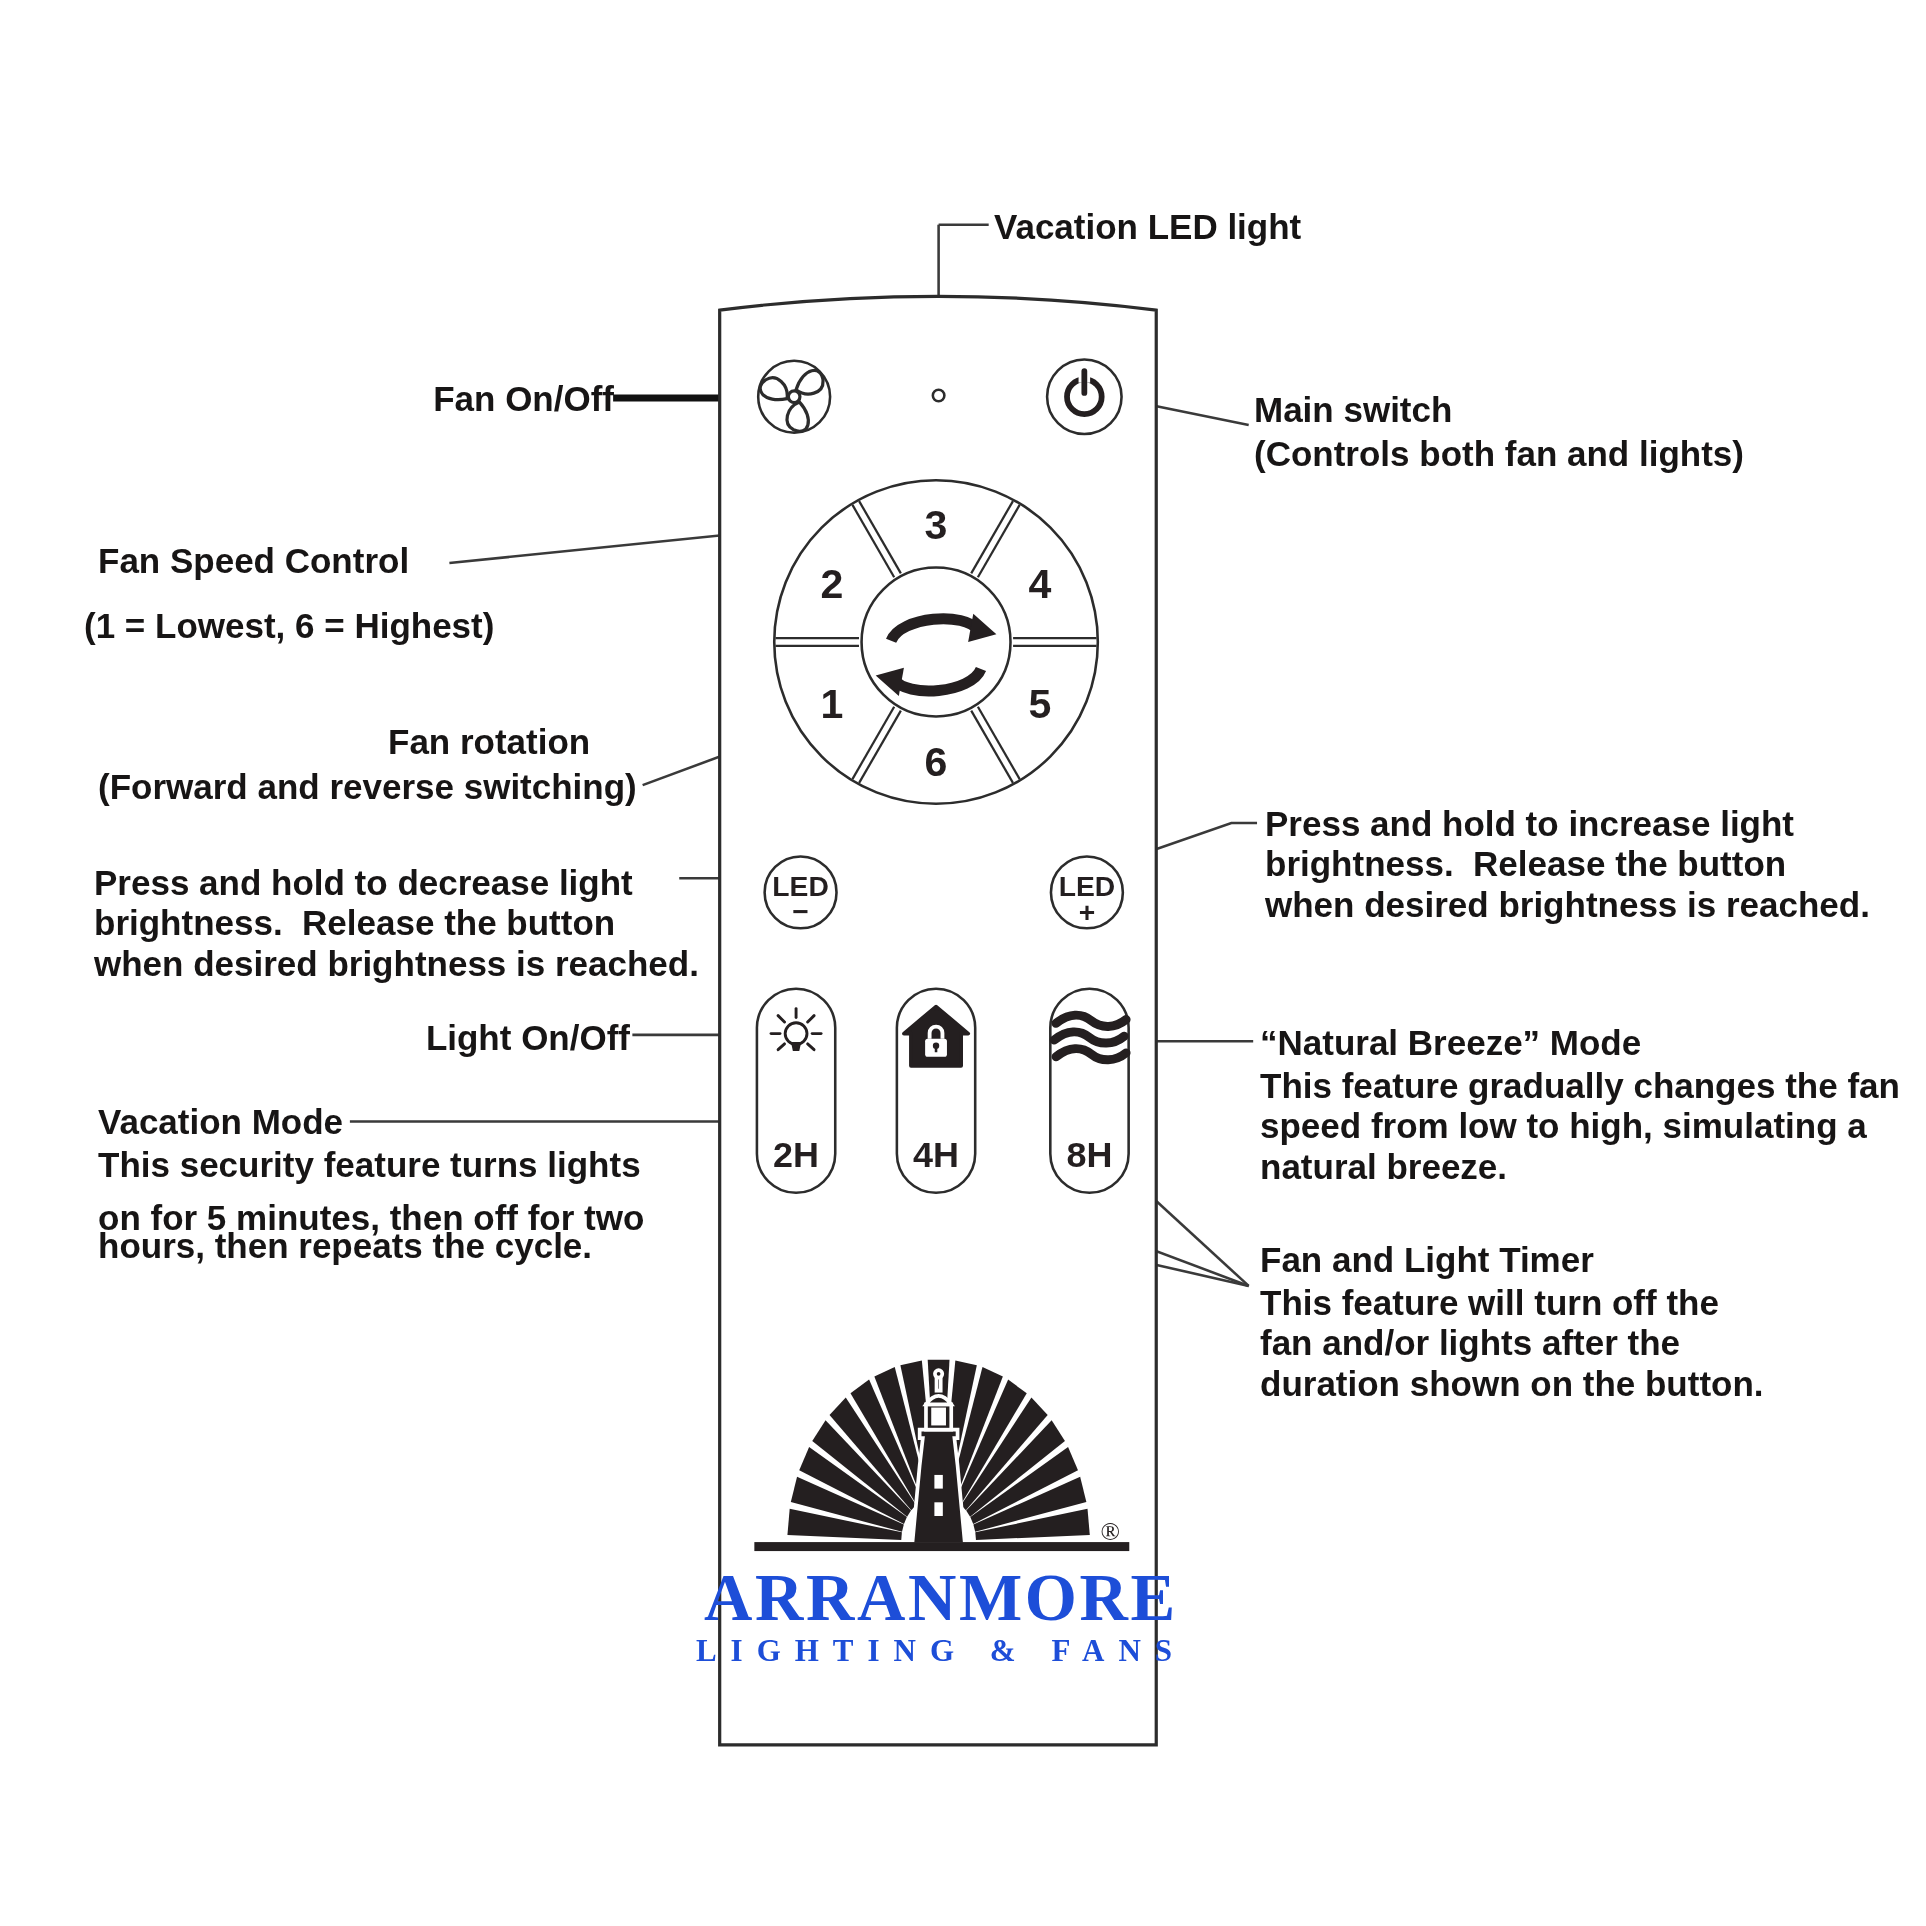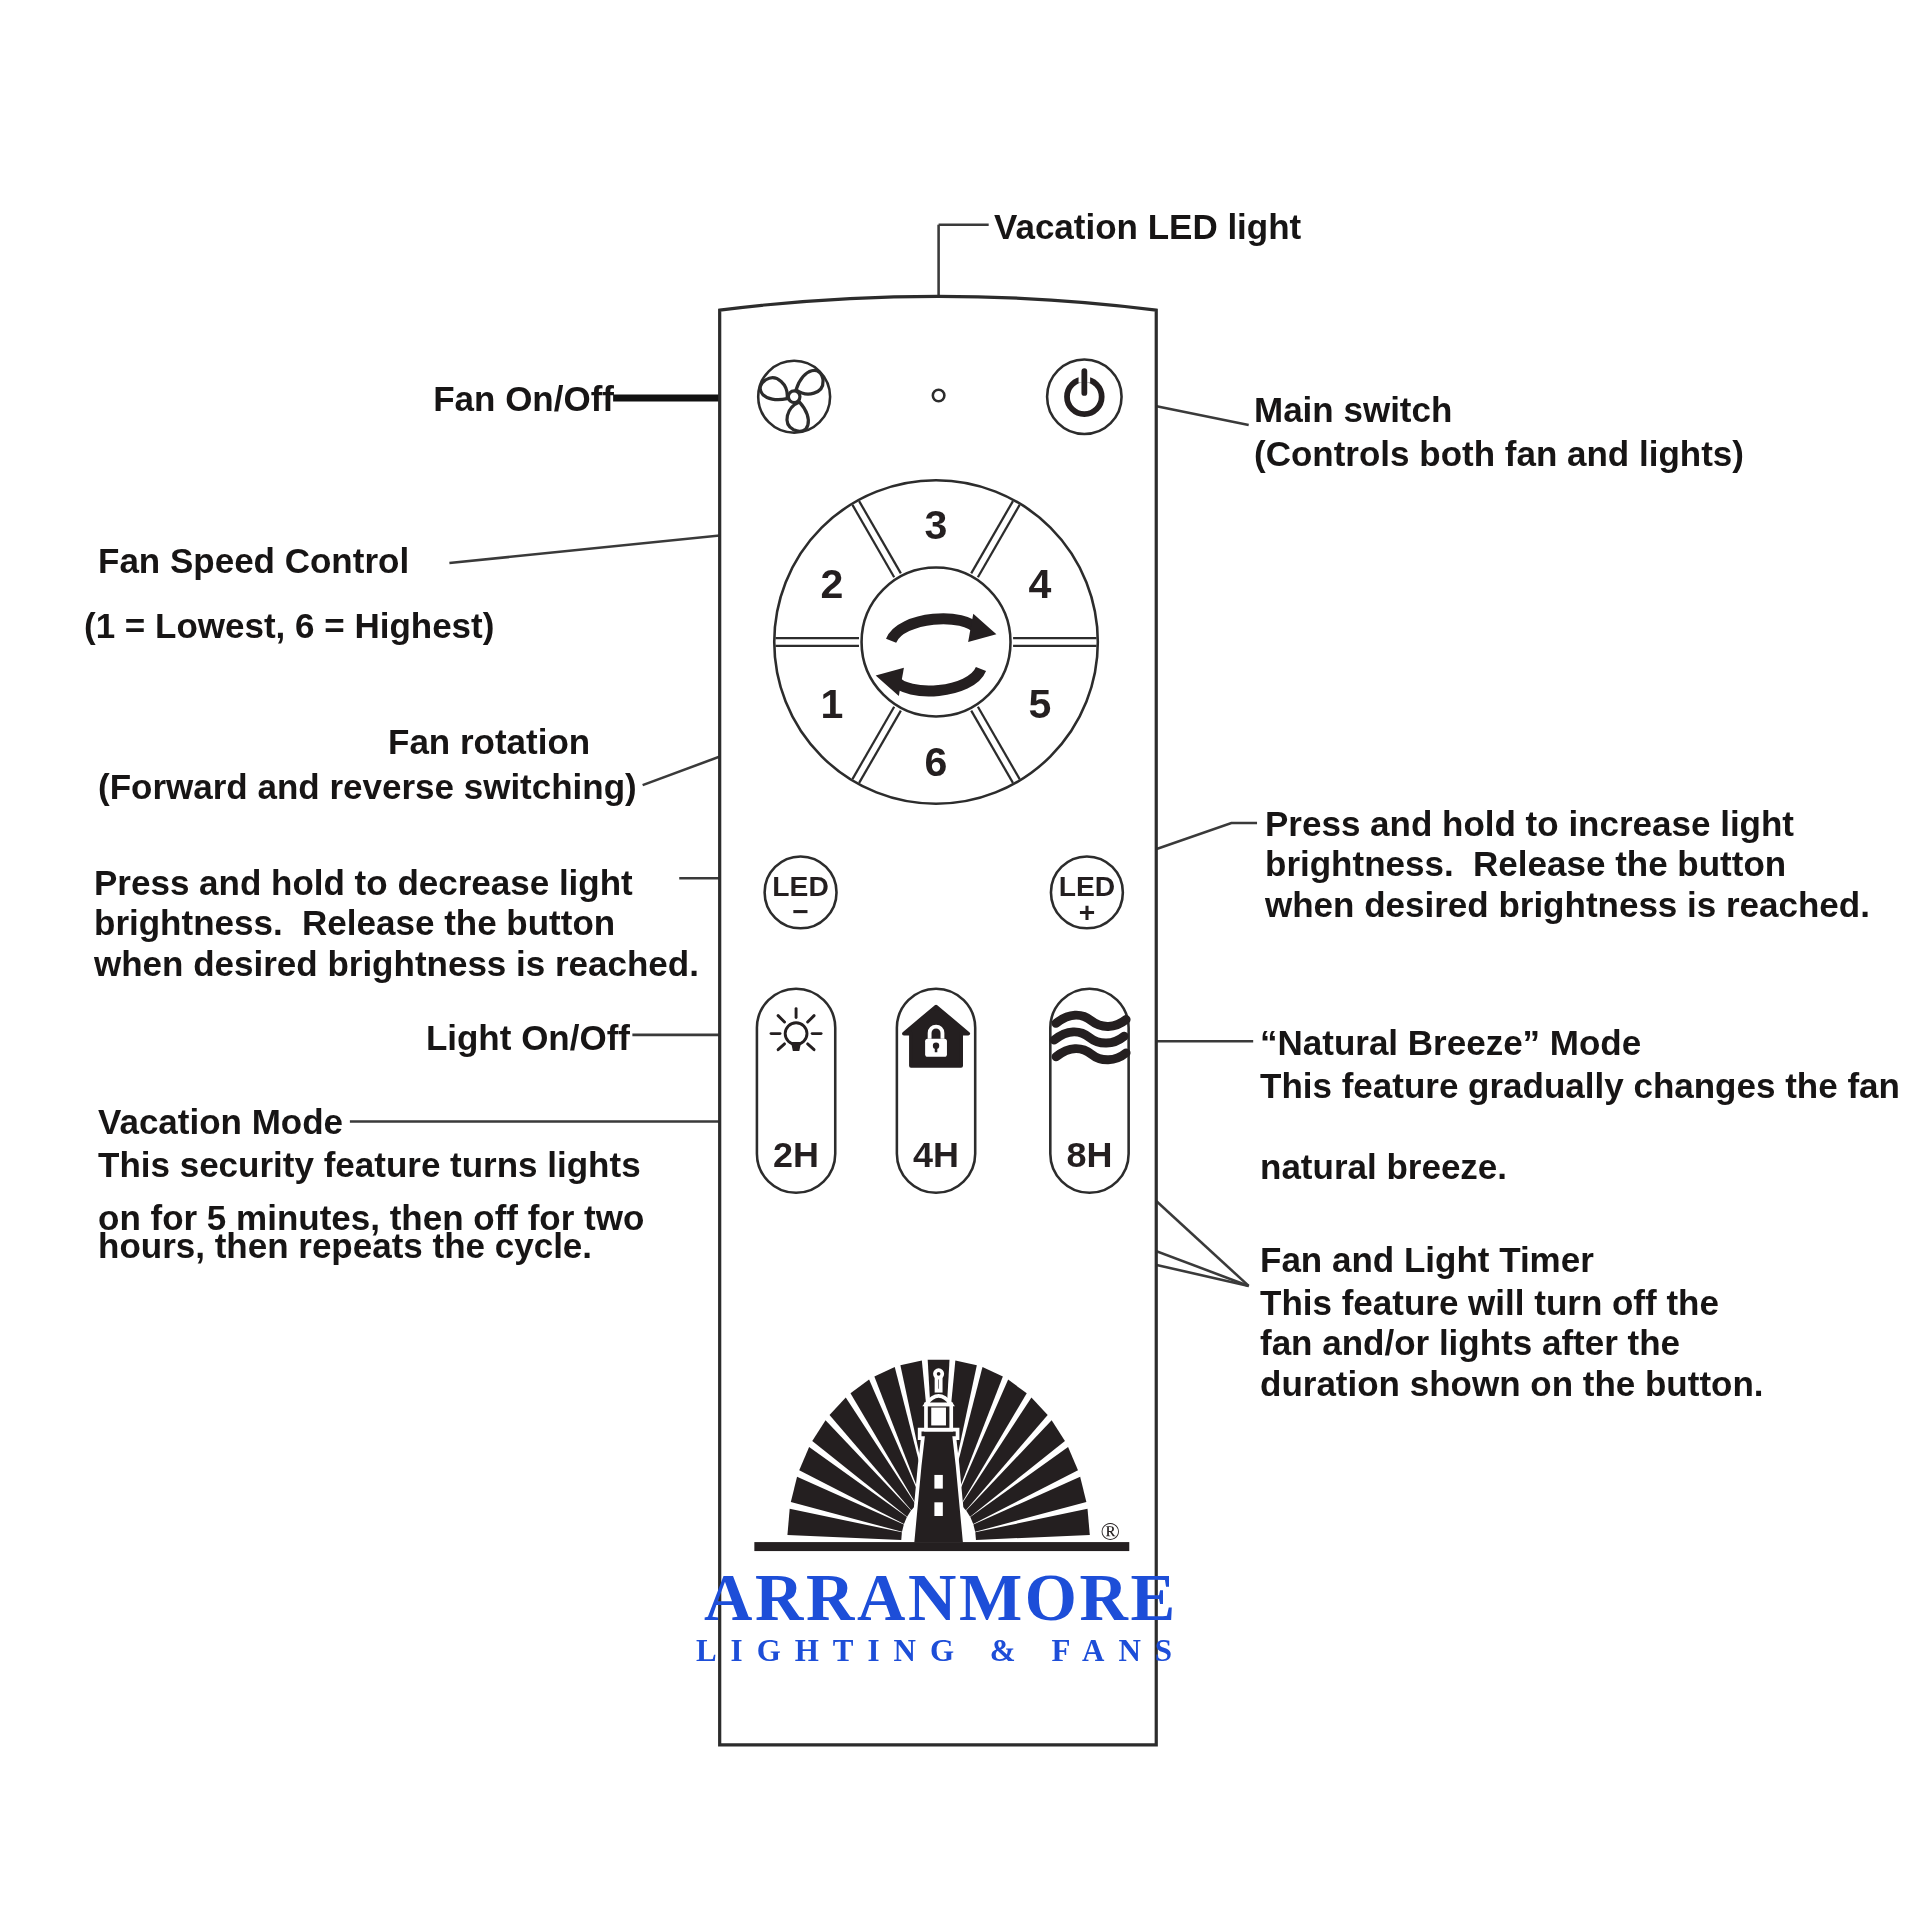--- a/index.html
+++ b/index.html
@@ -221,20 +221,21 @@
 
 <div class="ann right" style="left:360px;top:1018px;width:270px;">Light On/Off</div>
 
 <div class="ann" style="left:98px;top:1102px;">Vacation Mode</div>
 <div class="ann" style="left:98px;top:1145px;">This security feature turns lights</div>
 <div class="ann" style="left:98px;top:1198px;">on for 5 minutes, then off for two</div>
 <div class="ann" style="left:98px;top:1226px;">hours, then repeats the cycle.</div>
 
 <div class="ann" style="left:1260px;top:1023px;">“Natural Breeze” Mode</div>
 <div class="ann" style="left:1260px;top:1066px;">This feature gradually changes the fan</div>
+<div class="ann" style="left:1260px;top:1106px;">speed from low to high, simulating a</div>
 <div class="ann" style="left:1260px;top:1147px;">natural breeze.</div>
 
 <div class="ann" style="left:1260px;top:1240px;">Fan and Light Timer</div>
 <div class="ann" style="left:1260px;top:1283px;">This feature will turn off the</div>
 <div class="ann" style="left:1260px;top:1323px;">fan and/or lights after the</div>
 <div class="ann" style="left:1260px;top:1364px;">duration shown on the button.</div>
 
 <div class="brand" id="brand-name">ARRANMORE</div>
 <div class="brand" id="brand-tagline">LIGHTING &amp; FANS</div>
 

